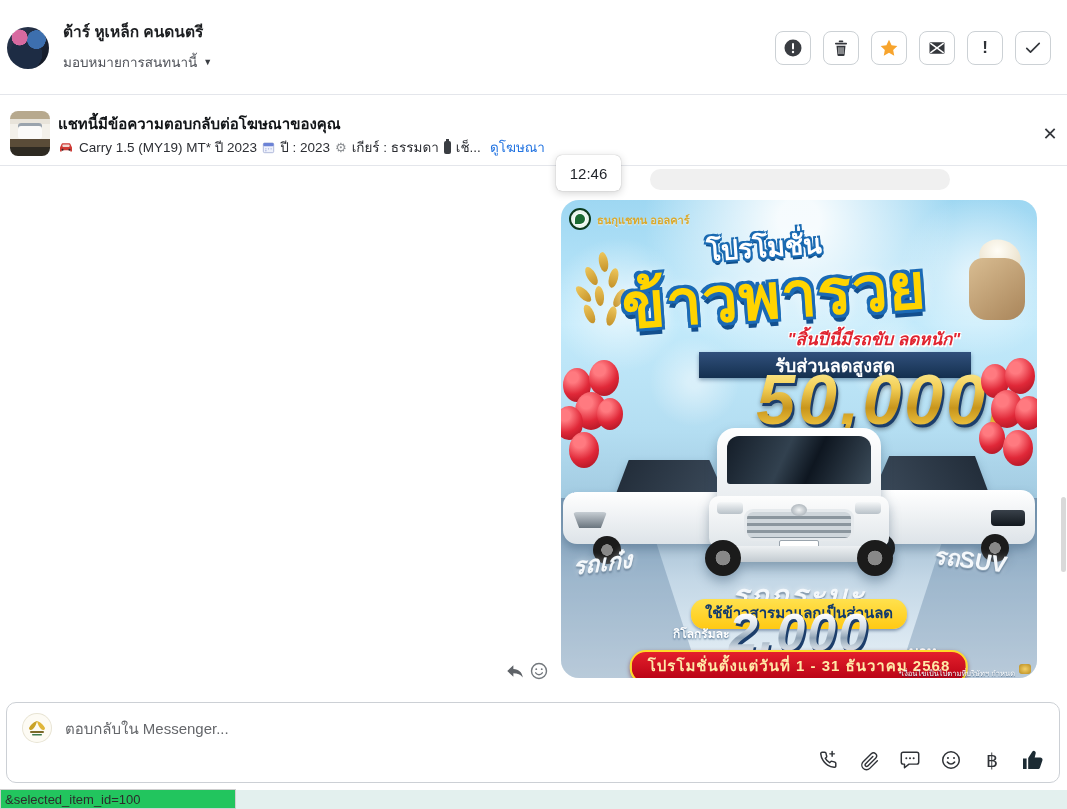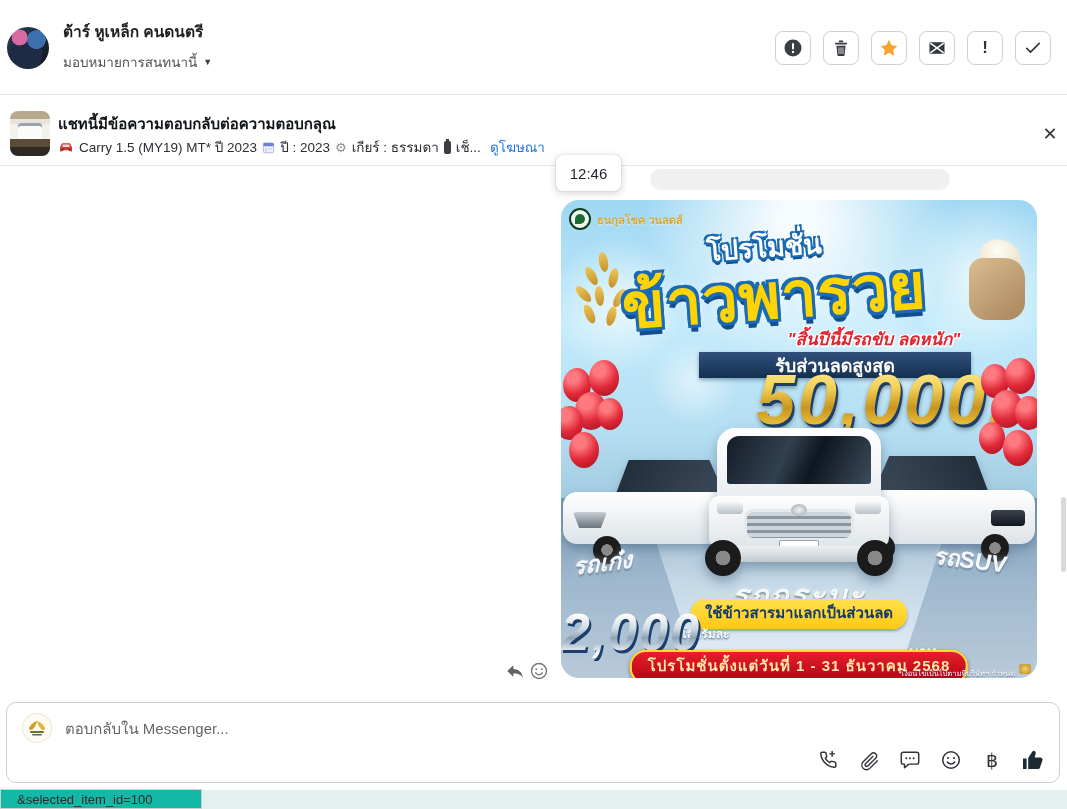--- a/index.html
+++ b/index.html
@@ -112,21 +112,21 @@
   .sv-grille { position:absolute; left:146px; top:54px; width:34px; height:16px; background:linear-gradient(#39414a,#12181e); border-radius:4px; }
 
   .p-lab { font-weight:900; font-style:italic; color:#f4f8fb;
     text-shadow:0 1px 0 #8ea3b5, 0 2px 2px rgba(40,70,100,.55), 0 0 6px rgba(255,255,255,.5); }
   .p-lab.sedan-lab { left:12px; top:345px; font-size:23px; transform:rotate(-7deg) skewX(-6deg); }
   .p-lab.suv-lab { left:372px; top:342px; font-size:23px; transform:rotate(7deg) skewX(6deg); }
   .p-lab.pickup-lab { left:0; right:0; top:372px; text-align:center; font-size:30px; letter-spacing:2px; }
   .p-pill-yellow { left:50%; top:399px; transform:translateX(-50%); background:linear-gradient(#ffe14e,#ffc913); border-radius:14px;
     padding:2px 14px 4px; font-size:15px; font-weight:bold; color:#123a6d; box-shadow:0 2px 3px rgba(20,50,90,.4); white-space:nowrap; }
   .p-perkg { left:112px; top:424px; font-size:12px; font-weight:bold; color:#fff; text-shadow:0 1px 2px #33597d; }
-  .p-price { left:0; right:0; top:402px; text-align:left; font-size:52px; font-weight:900; font-style:italic; letter-spacing:2px;
+  .p-price { left:0; right:0; top:402px; text-align:center; font-size:52px; font-weight:900; font-style:italic; letter-spacing:2px;
     background:linear-gradient(180deg,#ffffff 20%, #cfd9e2 45%, #8fa3b5 60%, #f2f6fa 85%);
     -webkit-background-clip:text; background-clip:text; color:transparent;
     filter:drop-shadow(2px 3px 0 #1c3e6b); }
   .p-baht { position:absolute; left:348px; top:440px; font-size:15px; font-weight:bold; color:#fff; text-shadow:0 1px 2px #33597d; }
   .p-pill-red { left:50%; top:450px; transform:translateX(-50%); background:linear-gradient(#e4202c,#b50013); border:2px solid #ffd928;
     border-radius:16px; padding:2px 16px 4px; font-size:15px; font-weight:bold; color:#ffe9a8; white-space:nowrap;
     box-shadow:0 2px 4px rgba(100,0,10,.5); letter-spacing:1px; }
   .p-terms { right:22px; top:467px; font-size:7.5px; color:#fff; text-shadow:0 1px 1px rgba(0,40,80,.6); }
   .p-emblem { right:6px; top:464px; width:12px; height:10px; background:radial-gradient(#f3d06a,#b88a1d); border-radius:3px; }
 
@@ -147,22 +147,22 @@
   .composer { left:6px; top:702px; width:1054px; height:81px; border:1px solid #ccd0d5; border-radius:10px; background:#fff; }
   .c-avatar { left:16px; top:11px; width:28px; height:28px; border-radius:50%; background:#fdfbf4; box-shadow:0 0 0 1px #e8e4d4; overflow:hidden; }
   .c-avatar svg { display:block; }
   .c-input { left:58px; top:14px; right:40px; font-size:15px; color:#65676b; cursor:text; }
   .c-icons { right:14px; bottom:10px; display:flex; align-items:center; gap:17px; }
   .c-ic { width:24px; height:24px; display:flex; align-items:center; justify-content:center; cursor:pointer; }
   .bahtchar { font-size:19px; color:#2f3237; font-family:"DejaVu Sans", sans-serif; }
 
   
   .bottom-strip { left:0; top:790px; width:1067px; height:19px; background:#e3f0ee; }
-  .status-tip { left:0; top:789px; width:202px; height:20px; background:#14b8a6; border:1px solid #cfcfcf;
-    font-size:13px; color:#2c2c2c; padding:2px 16px; white-space:nowrap; overflow:hidden; }
+  .status-tip { left:0; top:789px; width:236px; height:20px; background:#22c55e; border:1px solid #cfcfcf;
+    font-size:13px; color:#2c2c2c; padding:2px 4px; white-space:nowrap; overflow:hidden; }
 </style>
 </head>
 <body>
 
 <div id="stage">
 
   <div class="abs topline"></div>
   <div class="abs header">
     <div class="abs avatar"></div>
     <div class="abs h-name">ต้าร์ หูเหล็ก คนดนตรี</div>
@@ -205,21 +205,21 @@
           <path d="M4.5 12.5l4.5 4.5L19.5 6.5"></path>
         </svg>
       </div>
     </div>
   </div>
 
   <div class="abs banner">
     <div class="abs thumb">
         <div class="cab"></div>
       </div>
-    <div class="abs b-title">แชทนี้มีข้อความตอบกลับต่อความตอบกลุณ</div>
+    <div class="abs b-title">แชทนี้มีข้อความตอบกลับต่อโฆษณาของคุณ</div>
     <div class="abs b-detail">
       <svg class="mini-ic" width="16" height="13" viewBox="0 0 24 18">
         <path d="M3 9l2.2-5a2 2 0 0 1 1.8-1.2h10a2 2 0 0 1 1.8 1.2L21 9v6h-2.6v-1.8H5.6V15H3z" fill="#cf3a35"></path>
         <rect x="6.5" y="4.5" width="11" height="3.6" rx="1.2" fill="#f0d9d4"></rect>
         <circle cx="6.8" cy="12.2" r="1.5" fill="#2c2c2c"></circle>
           <circle cx="17.2" cy="12.2" r="1.5" fill="#2c2c2c"></circle>
       </svg>
       <span>Carry 1.5 (MY19) MT* ปี 2023</span>
       <svg class="mini-ic" width="13" height="13" viewBox="0 0 20 20">
         <rect x="2" y="3" width="16" height="15" rx="2" fill="#eef1fb" stroke="#8e9ac9"></rect>
@@ -238,21 +238,21 @@
     </div>
     <div class="abs b-close">✕</div>
   </div>
 
   <div class="abs time-tip">12:46</div>
   <div class="abs cut-bubble"></div>
 
   <div class="abs msg-img">
 
     <div class="p-logo"></div>
-    <div class="p-brand">ธนกุลโชค วนลดส์</div>
+    <div class="p-brand">ธนกุแชทน ออลคาร์</div>
 
     <div class="wheat">
       <i style="left:28px; top:0; transform:rotate(-10deg)"></i>
         <i style="left:16px; top:14px; transform:rotate(-30deg)"></i>
       <i style="left:38px; top:16px; transform:rotate(14deg)"></i>
         <i style="left:8px; top:32px; transform:rotate(-44deg)"></i>
       <i style="left:44px; top:36px; transform:rotate(30deg)"></i>
         <i style="left:24px; top:34px; transform:rotate(-6deg)"></i>
       <i style="left:14px; top:52px; transform:rotate(-24deg)"></i>
         <i style="left:36px; top:54px; transform:rotate(16deg)"></i>

